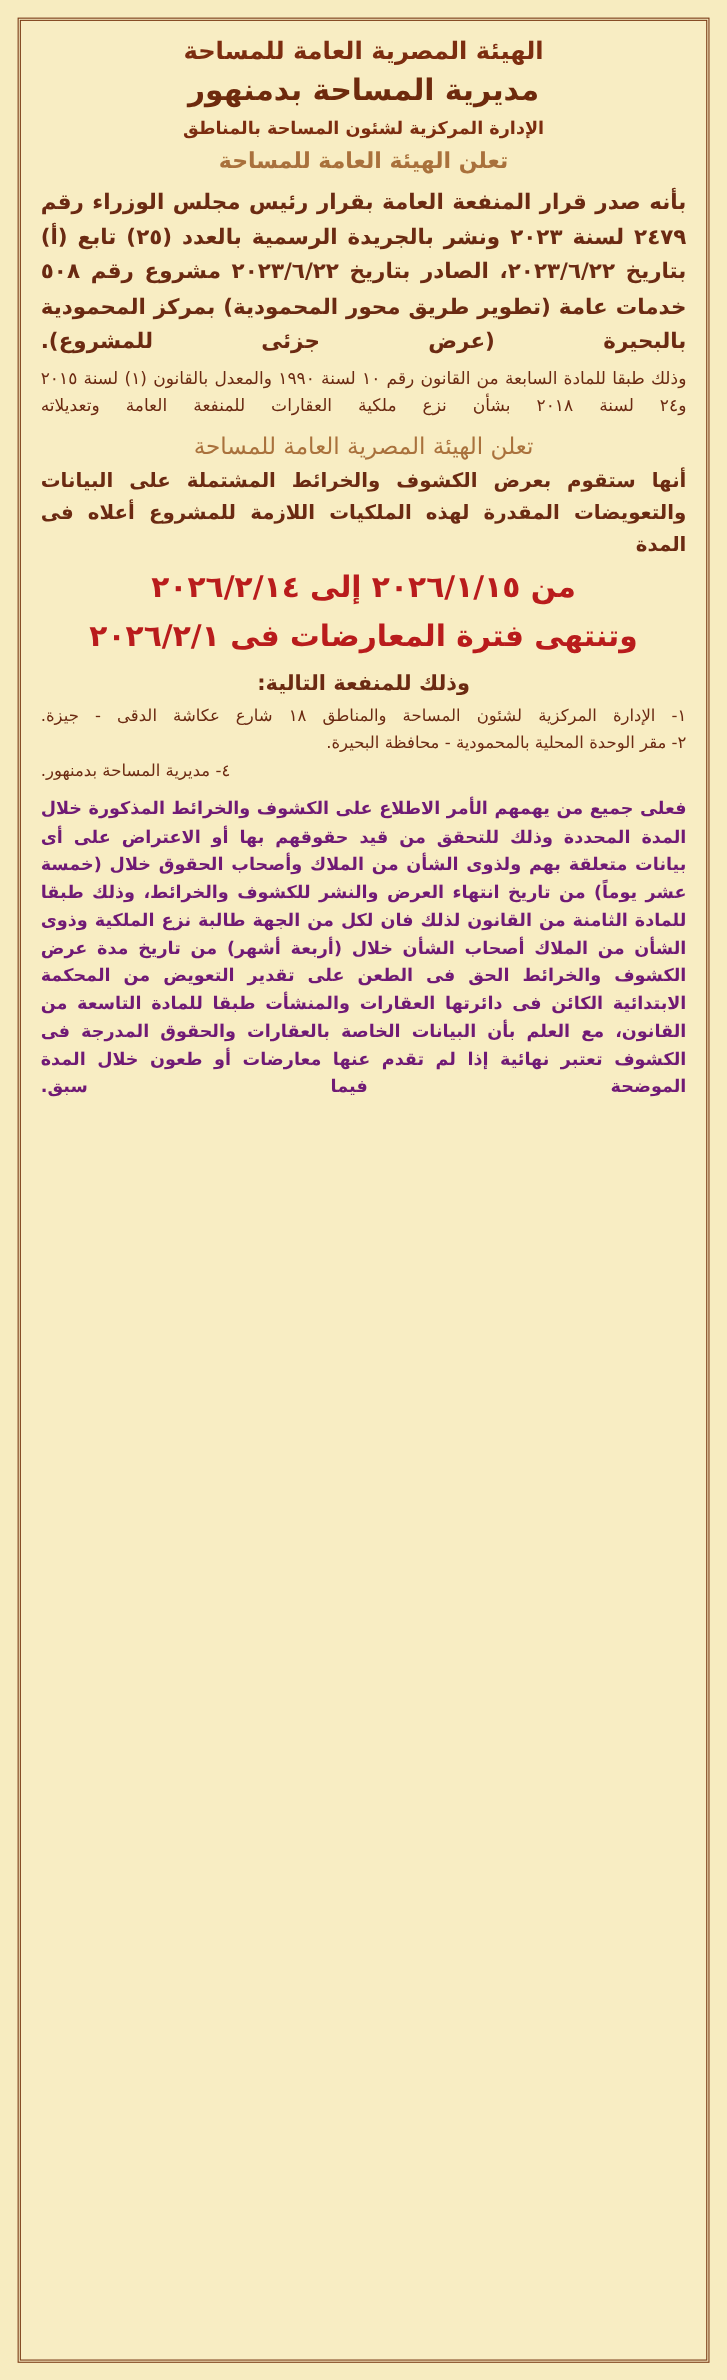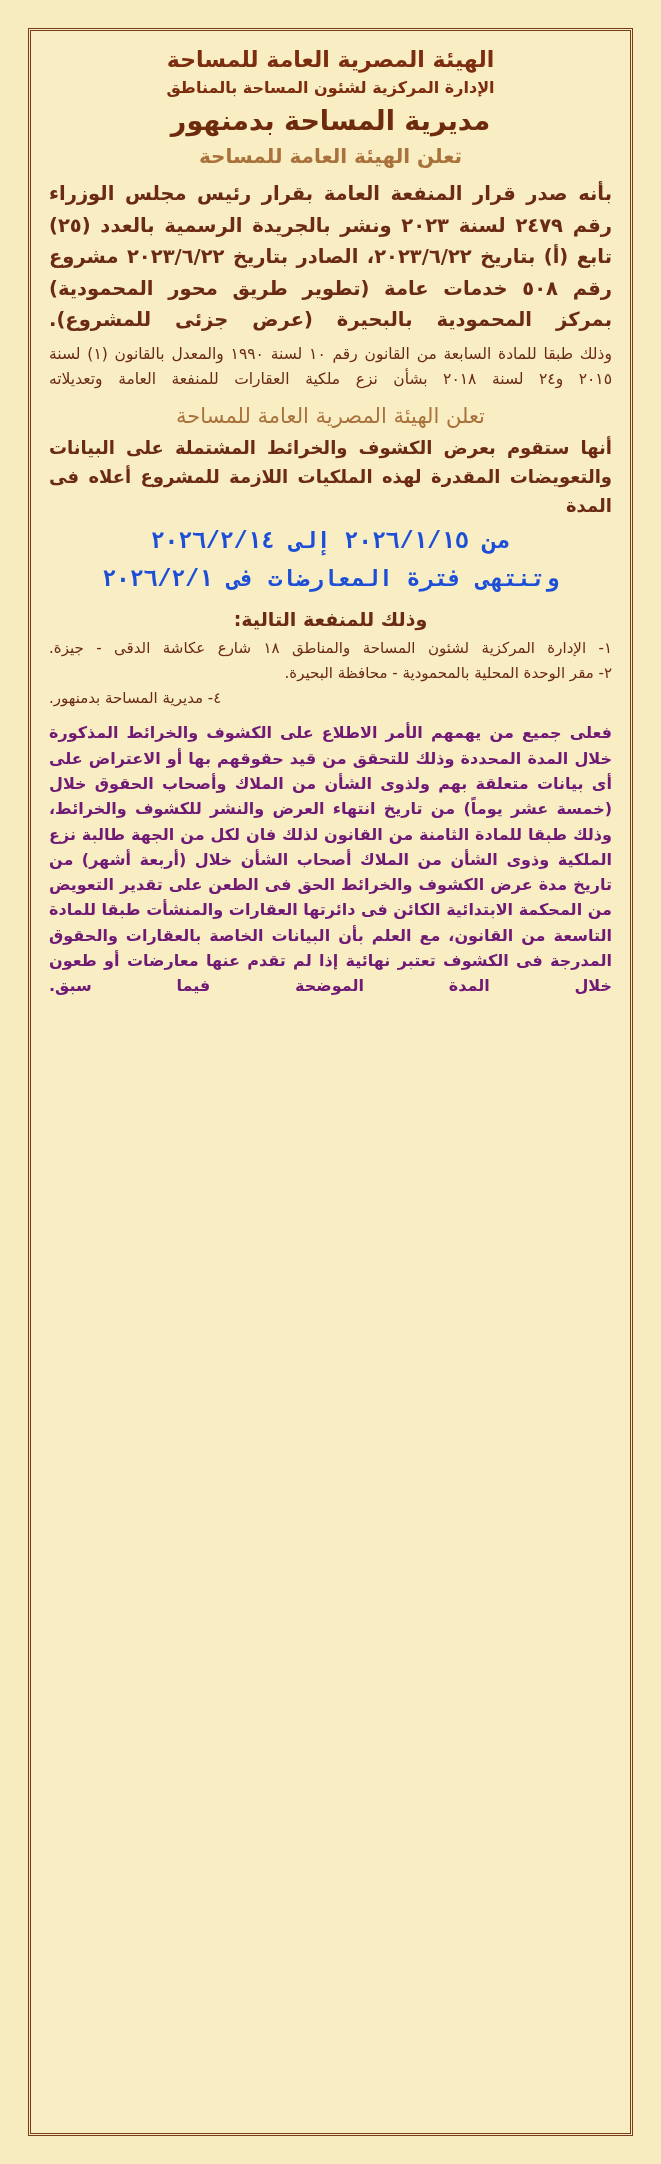--- a/index.html
+++ b/index.html
@@ -13,21 +13,21 @@
     font-family: "DejaVu Sans", sans-serif;
     color: #6b2a12;
     overflow: hidden;
   }
   .page {
     position: relative;
     width: 661px;
     height: 2164px;
     background: #f7ecc0;
     box-sizing: border-box;
-    padding: 28px;
+    padding: 16px;
   }
   .frame {
     border: 3px double #7a3b16;
     width: 100%;
     height: 100%;
     box-sizing: border-box;
     padding: 14px 18px 10px 18px;
     background: #f8edc3;
   }
   .c { text-align: center; }
@@ -84,26 +84,25 @@
     letter-spacing: -0.4px;
   }
   .body-mid {
     font-size: 18px;
     font-weight: bold;
     line-height: 1.6;
     color: #6b2a12;
     letter-spacing: -0.2px;
   }
   .dates {
-    font-size: 23px;
+    font-size: 27px;
     font-weight: bold;
     line-height: 1.5;
-    color: #1d4ed8;
+    color: #b91c1c;
     margin-top: 4px;
-    font-family: Liberation Mono, monospace;
   }
   .places-title {
     font-size: 19px;
     font-weight: bold;
     color: #6b2a12;
     margin: 10px 0 6px 0;
   }
   ol.places {
     list-style: none;
     margin: 0;
@@ -126,22 +125,22 @@
     letter-spacing: -0.2px;
   }
 </style>
 </head>
 <body>
 
 <div class="page">
   <div class="frame">
 
     <div class="c hdr1">الهيئة المصرية العامة للمساحة</div>
+    <div class="c hdr3">مديرية المساحة بدمنهور</div>
     <div class="c hdr2">الإدارة المركزية لشئون المساحة بالمناطق</div>
-    <div class="c hdr3">مديرية المساحة بدمنهور</div>
     <div class="c hdr4">تعلن الهيئة العامة للمساحة</div>
 
     <div class="j body-big">بأنه صدر قرار المنفعة العامة بقرار رئيس مجلس الوزراء رقم ٢٤٧٩ لسنة ٢٠٢٣ ونشر بالجريدة الرسمية بالعدد (٢٥) تابع (أ) بتاريخ ٢٠٢٣/٦/٢٢، الصادر بتاريخ ٢٠٢٣/٦/٢٢ مشروع رقم ٥٠٨ خدمات عامة (تطوير طريق محور المحمودية) بمركز المحمودية بالبحيرة (عرض جزئى للمشروع).</div>
 
     <div class="j body-small">وذلك طبقا للمادة السابعة من القانون رقم ١٠ لسنة ١٩٩٠  والمعدل بالقانون (١) لسنة ٢٠١٥ و٢٤ لسنة ٢٠١٨ بشأن نزع ملكية العقارات للمنفعة العامة وتعديلاته</div>
 
     <div class="c hdr5">تعلن الهيئة المصرية العامة للمساحة</div>
 
     <div class="j body-mid">أنها ستقوم بعرض الكشوف والخرائط المشتملة على البيانات والتعويضات المقدرة لهذه الملكيات اللازمة للمشروع أعلاه فى المدة</div>
 

